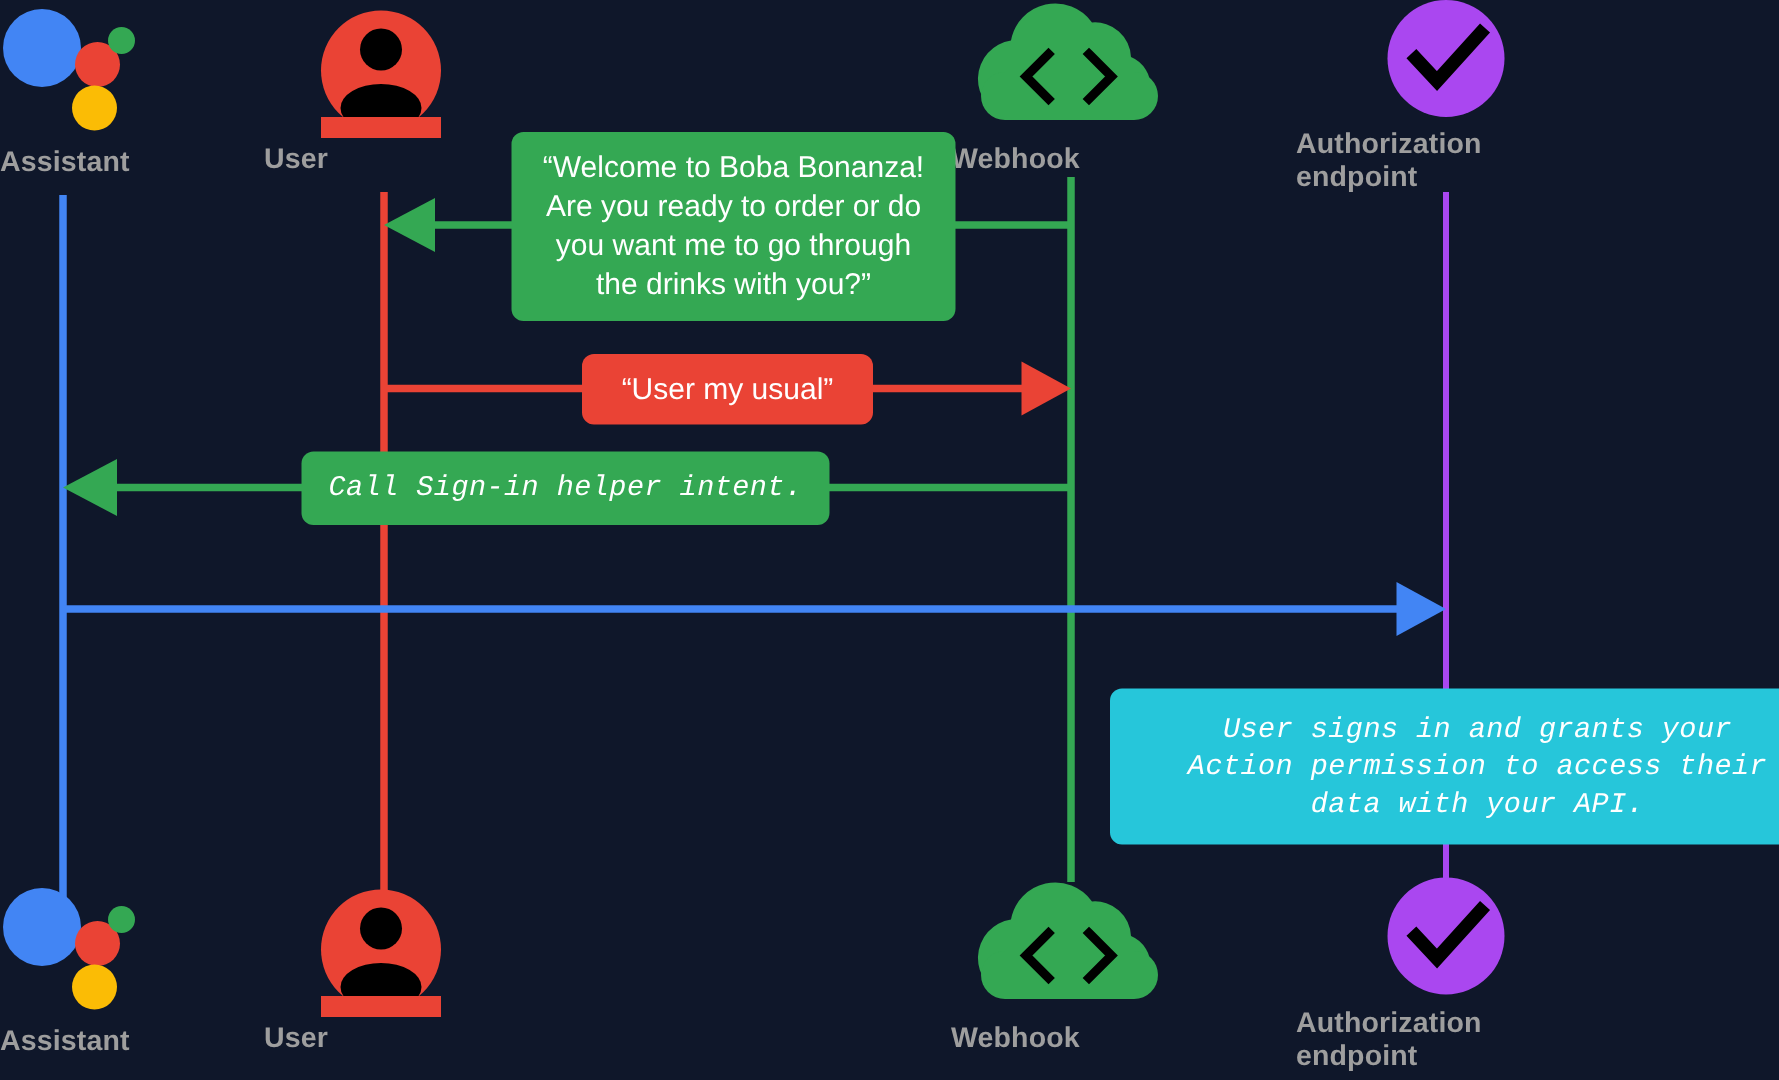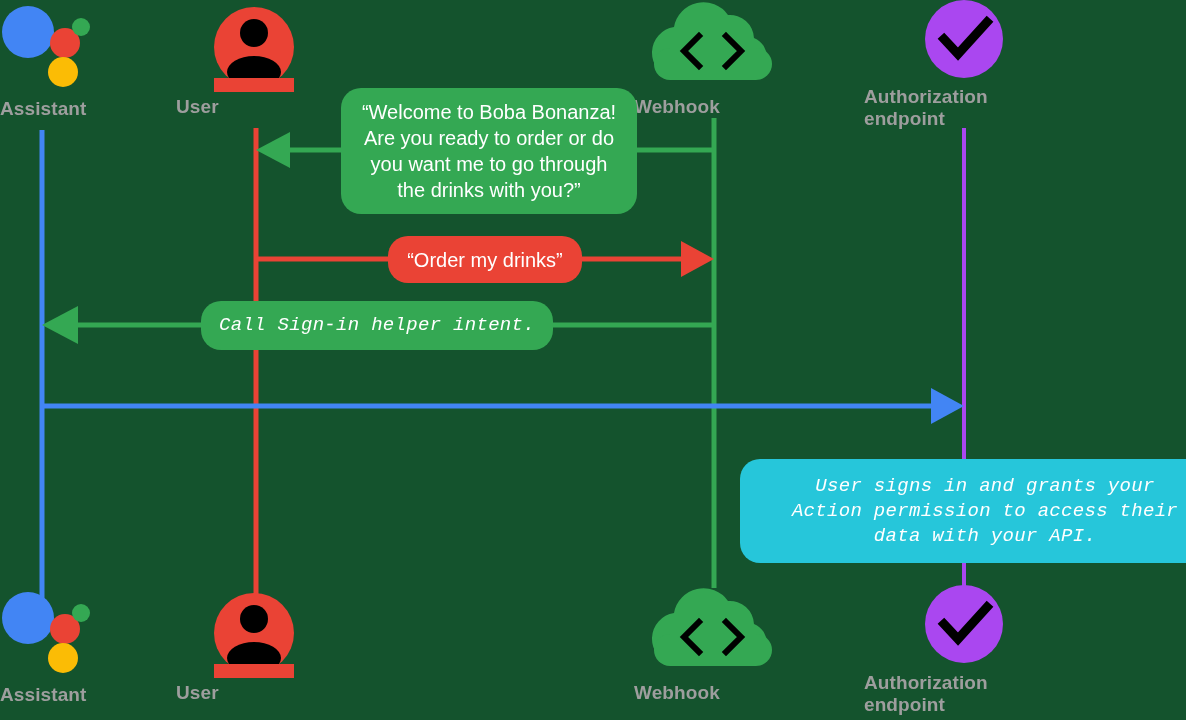--- a/index.html
+++ b/index.html
@@ -9,21 +9,21 @@
     background: #000000;
   }
   body {
     font-family: "Liberation Sans", sans-serif;
     -webkit-font-smoothing: antialiased;
   }
   #diagram {
     position: relative;
     width: 1186px;
     height: 720px;
-    background: #14532d;
+    background: #0f172a;
     overflow: hidden;
   }
   .layer {
     position: absolute;
     inset: 0;
     width: 1186px;
     height: 720px;
   }
   #svg-layer { z-index: 1; }
   #html-layer { z-index: 2; pointer-events: none; }
@@ -45,21 +45,21 @@
 
   
   .bubble {
     position: absolute;
     box-sizing: border-box;
     display: flex;
     align-items: center;
     justify-content: center;
     text-align: center;
     color: #ffffff;
-    border-radius: 20px;
+    border-radius: 8px;
     padding: 8px 14px;
   }
   .bubble .txt { white-space: pre-line; display: block; width: 100%; }
 
   .bubble.sans {
     font-family: "Liberation Sans", sans-serif;
     font-size: 20px;
     line-height: 26px;
     font-weight: 400;
   }
@@ -179,21 +179,21 @@
 endpoint</div>
 
     <div class="bubble sans" style="left:341px; top:88px; width:296px; height:126px; background:#34A853;">
       <span class="txt">“Welcome to Boba Bonanza!
 Are you ready to order or do
 you want me to go through
 the drinks with you?”</span>
     </div>
 
     <div class="bubble sans" style="left:388px; top:236px; width:194px; height:47px; background:#EA4335;">
-      <span class="txt">“Order my drinks”</span>
+      <span class="txt">“User my usual”</span>
     </div>
 
     <div class="bubble mono" style="left:201px; top:301px; width:352px; height:49px; background:#34A853;justify-content:center;">
       <span class="txt">Call Sign-in helper intent.</span>
     </div>
 
 
     <div class="bubble mono" style="left:740px; top:459px; width:490px; height:104px; background:#26C6DA;">
       <span class="txt">User signs in and grants your
 Action permission to access their

